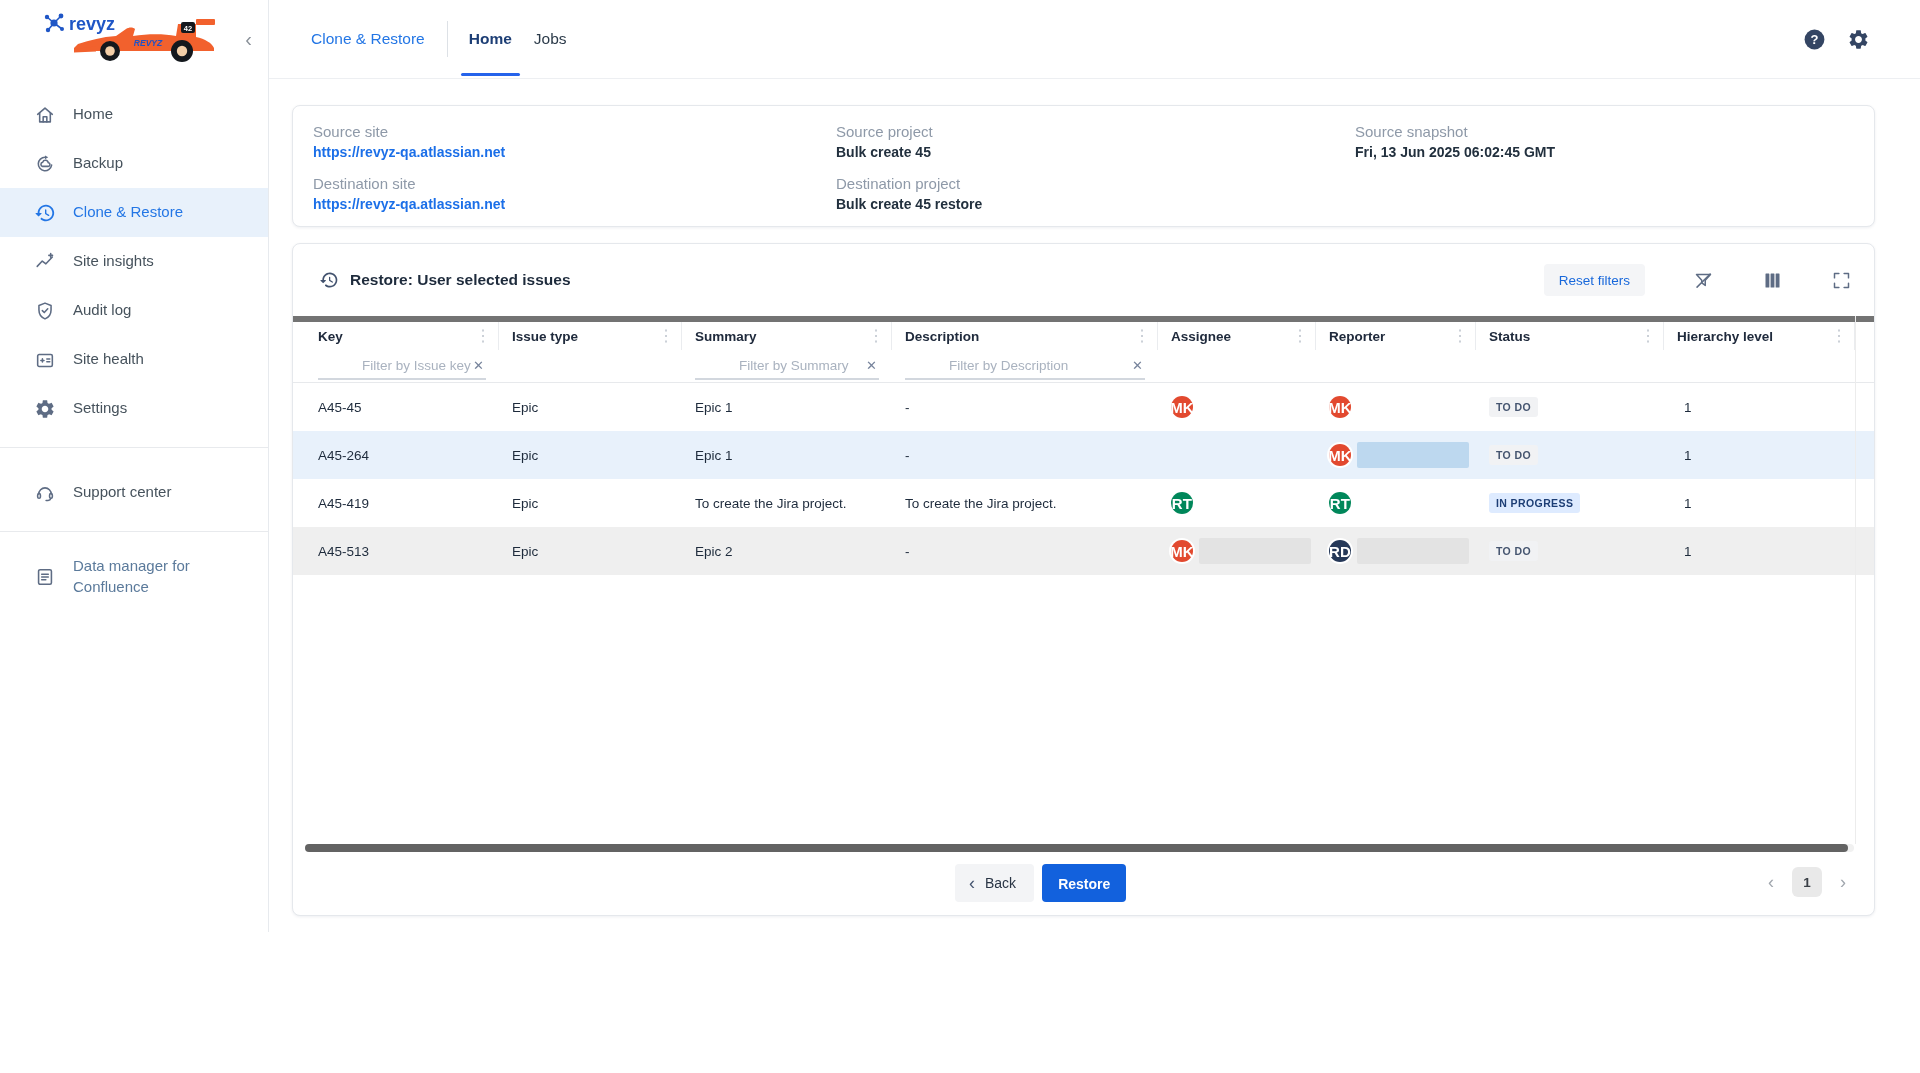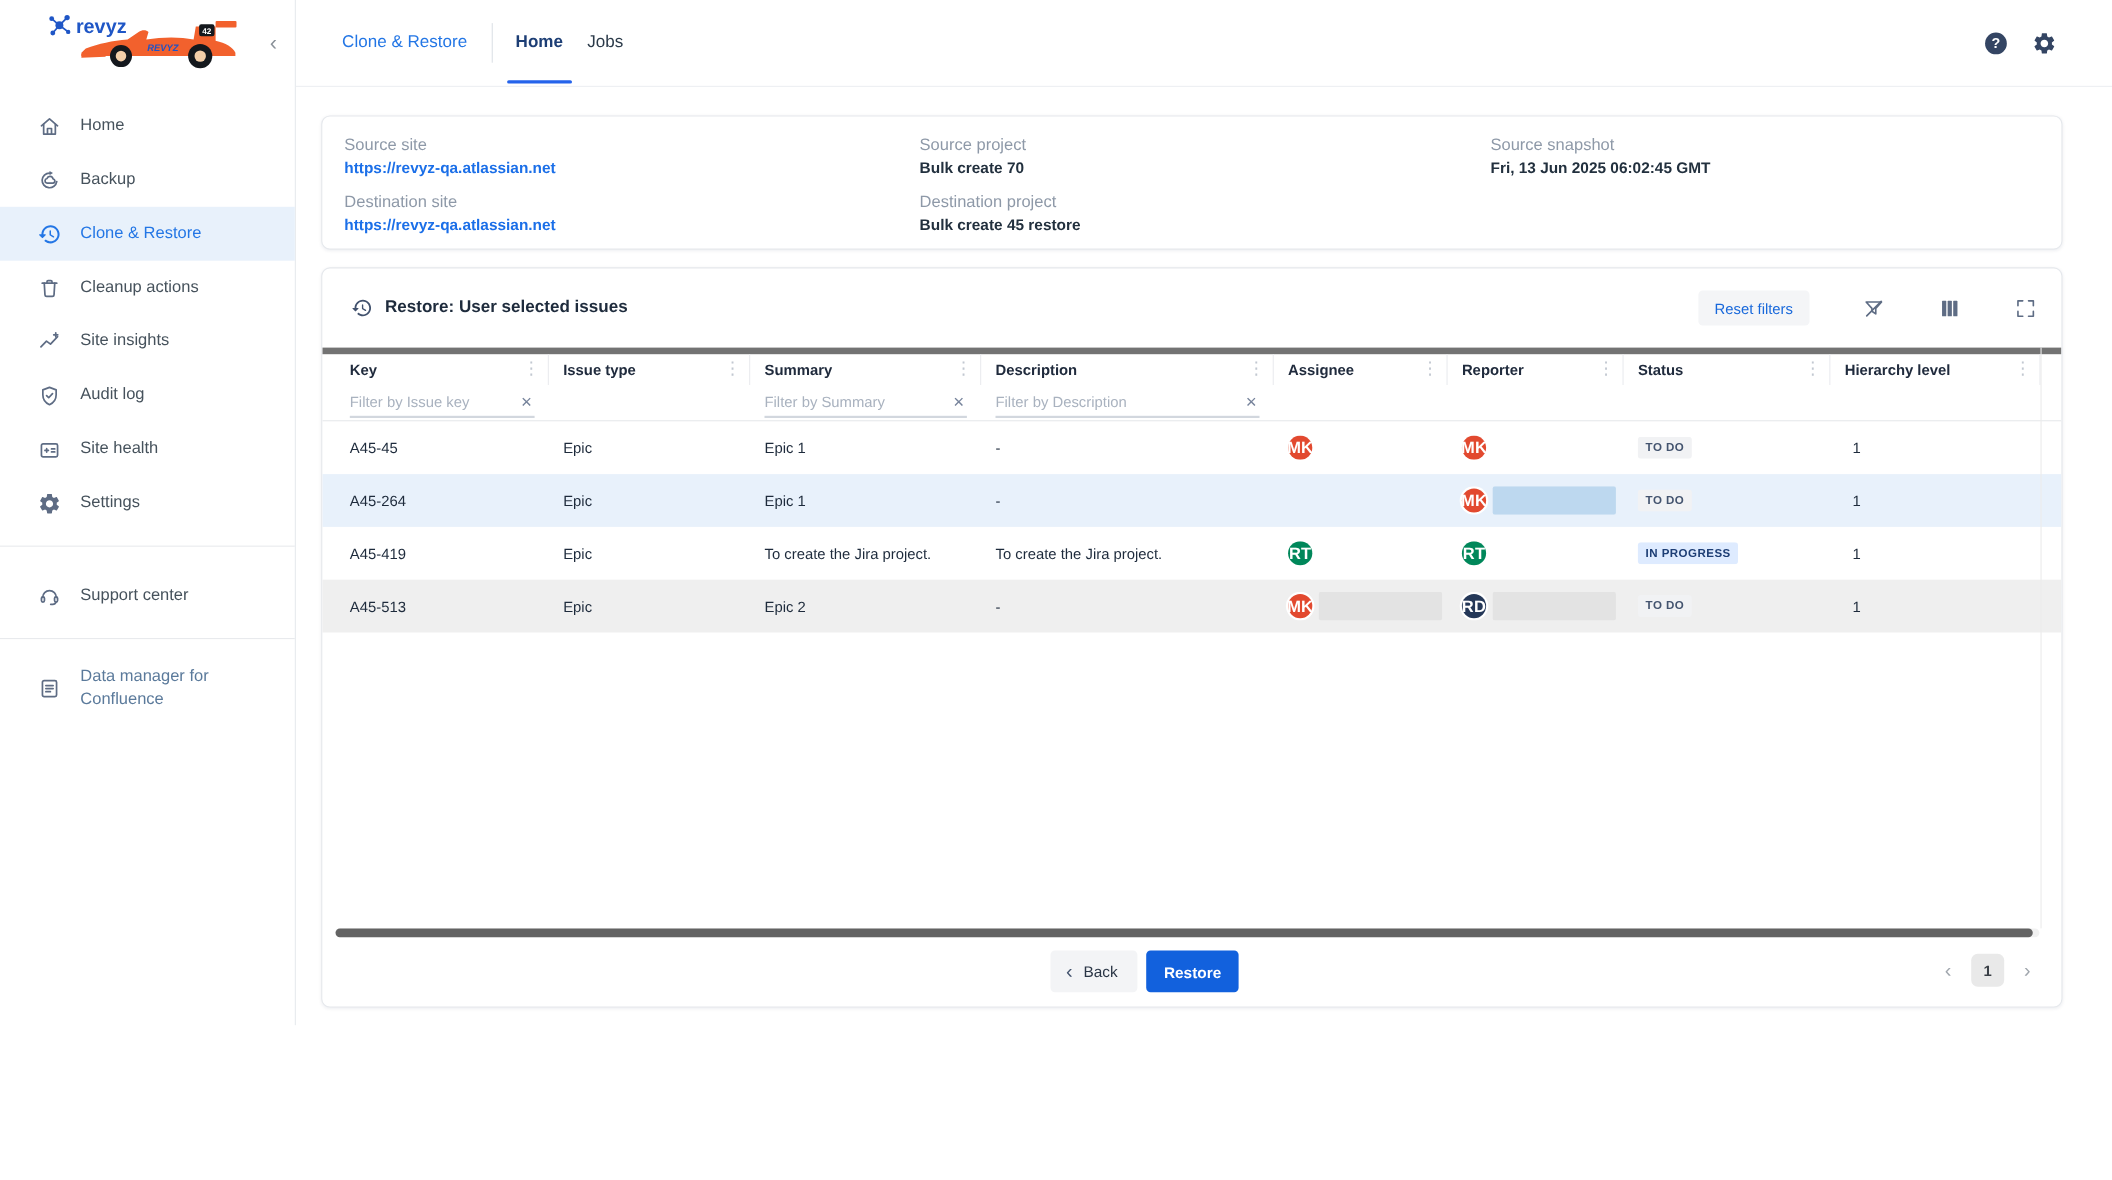--- a/index.html
+++ b/index.html
@@ -70,21 +70,21 @@
   .hcell { flex:none; display:flex; align-items:center; padding:0 4px 0 13px;
     border-right:1px solid #EAECEF; }
   .hlabel { font-size:13.5px; font-weight:700; color:#202B3D; white-space:nowrap; }
   .hmenu { margin-left:auto; color:#C2C8D1; font-size:16px; line-height:1; padding:0 3px; cursor:pointer; }
   .tbl-filter-row { display:flex; height:33px; padding-left:12px; align-items:center;
     border-bottom:1px solid #E7E9EC; }
   .fcell { flex:none; padding:0 13px; }
   .filter-box { display:flex; align-items:center; border-bottom:2px solid #D2D7DE;
     height:27px; width:calc(100% - 0px); }
   .fin { border:0; outline:0; flex:1; min-width:0; font-family:inherit; font-size:13.5px;
-    color:#333; background:transparent; }
+    color:#333; background:transparent;margin-left:44px; }
   .fin::placeholder { color:#A9B2BF; }
   .fx { color:#76839B; font-size:13px; padding:0 2px; cursor:pointer; }
 
   .trow { display:flex; height:48px; align-items:center; padding-left:12px; cursor:pointer; }
   .tcell { flex:none; display:flex; align-items:center; padding-left:13px;
     font-size:13.5px; color:#1E2B3C; overflow:hidden; white-space:nowrap; }
   .c0{width:194px}.c1{width:183px}.c2{width:210px}.c3{width:266px}
   .c4{width:158px}.c5{width:160px}.c6{width:188px}.c7{width:191px}
   .avatar { width:22px; height:22px; border-radius:50%; display:flex; align-items:center;
     justify-content:center; color:#fff; font-size:15px; font-weight:700;
@@ -176,30 +176,20 @@
             <span class="nav-icon">
               <svg viewBox="0 0 24 24" width="22" height="22" fill="currentColor">
                 <path d="M13.26 3C8.17 2.86 4 6.95 4 12H2.21c-.45 0-.67.54-.35.85l2.79 2.8c.2.2.51.2.71 0l2.79-2.8c.31-.31.09-.85-.36-.85H6c0-3.9 3.18-7.05 7.1-7 3.72.05 6.85 3.18 6.9 6.9.05 3.91-3.1 7.1-7 7.1-1.61 0-3.1-.55-4.28-1.48-.4-.31-.96-.28-1.32.08-.42.42-.39 1.13.08 1.49C9 20.29 10.91 21 13 21c5.05 0 9.14-4.17 9-9.26-.13-4.69-4.05-8.61-8.74-8.74zM12.75 8c-.41 0-.75.34-.75.75v3.68c0 .35.19.68.49.86l3.12 1.85c.36.21.82.09 1.03-.26.21-.36.09-.82-.26-1.03l-2.88-1.71v-3.4c0-.4-.34-.74-.75-.74z"></path>
               </svg>
             </span>
             <span class="nav-label">Clone &amp; Restore</span>
           </div>
           <div class="nav-item">
             <span class="nav-icon">
               <svg viewBox="0 0 24 24" width="22" height="22" fill="none" stroke="currentColor" stroke-width="1.7" stroke-linecap="round" stroke-linejoin="round">
-                <path d="M4.8 7 H19.2"></path>
-                <path d="M9.5 7 V5.6 a1.1 1.1 0 0 1 1.1 -1.1 h2.8 a1.1 1.1 0 0 1 1.1 1.1 V7"></path>
-                <path d="M6.8 7 l.7 11.6 a1.6 1.6 0 0 0 1.6 1.5 h5.8 a1.6 1.6 0 0 0 1.6 -1.5 L17.2 7"></path>
-              </svg>
-            </span>
-            <span class="nav-label">Cleanup actions</span>
-          </div>
-          <div class="nav-item">
-            <span class="nav-icon">
-              <svg viewBox="0 0 24 24" width="22" height="22" fill="none" stroke="currentColor" stroke-width="1.7" stroke-linecap="round" stroke-linejoin="round">
                 <path d="M3.5 16.8 L9 11 L13 14 L20 6.5"></path>
                 <path d="M18.2 2.8 v4 M16.2 4.8 h4"></path>
               </svg>
             </span>
             <span class="nav-label">Site insights</span>
           </div>
           <div class="nav-item">
             <span class="nav-icon">
               <svg viewBox="0 0 24 24" width="22" height="22" fill="none" stroke="currentColor" stroke-width="1.7" stroke-linecap="round" stroke-linejoin="round">
                 <path d="M12 3.4 L18.6 5.9 V10.8 C18.6 15.5 16 18.9 12 20.6 C8 18.9 5.4 15.5 5.4 10.8 V5.9 Z"></path>
@@ -283,21 +273,21 @@
           <div class="info-value link">https://revyz-qa.atlassian.net</div>
         </div>
         <div class="info-field">
           <div class="info-label">Destination site</div>
           <div class="info-value link">https://revyz-qa.atlassian.net</div>
         </div>
       </div>
     <div class="info-col" id="info-col-2">
         <div class="info-field">
           <div class="info-label">Source project</div>
-          <div class="info-value">Bulk create 70</div>
+          <div class="info-value">Bulk create 45</div>
         </div>
         <div class="info-field">
           <div class="info-label">Destination project</div>
           <div class="info-value">Bulk create 45 restore</div>
         </div>
       </div>
     <div class="info-col" id="info-col-3">
         <div class="info-field">
           <div class="info-label">Source snapshot</div>
           <div class="info-value">Fri, 13 Jun 2025 06:02:45 GMT</div>

